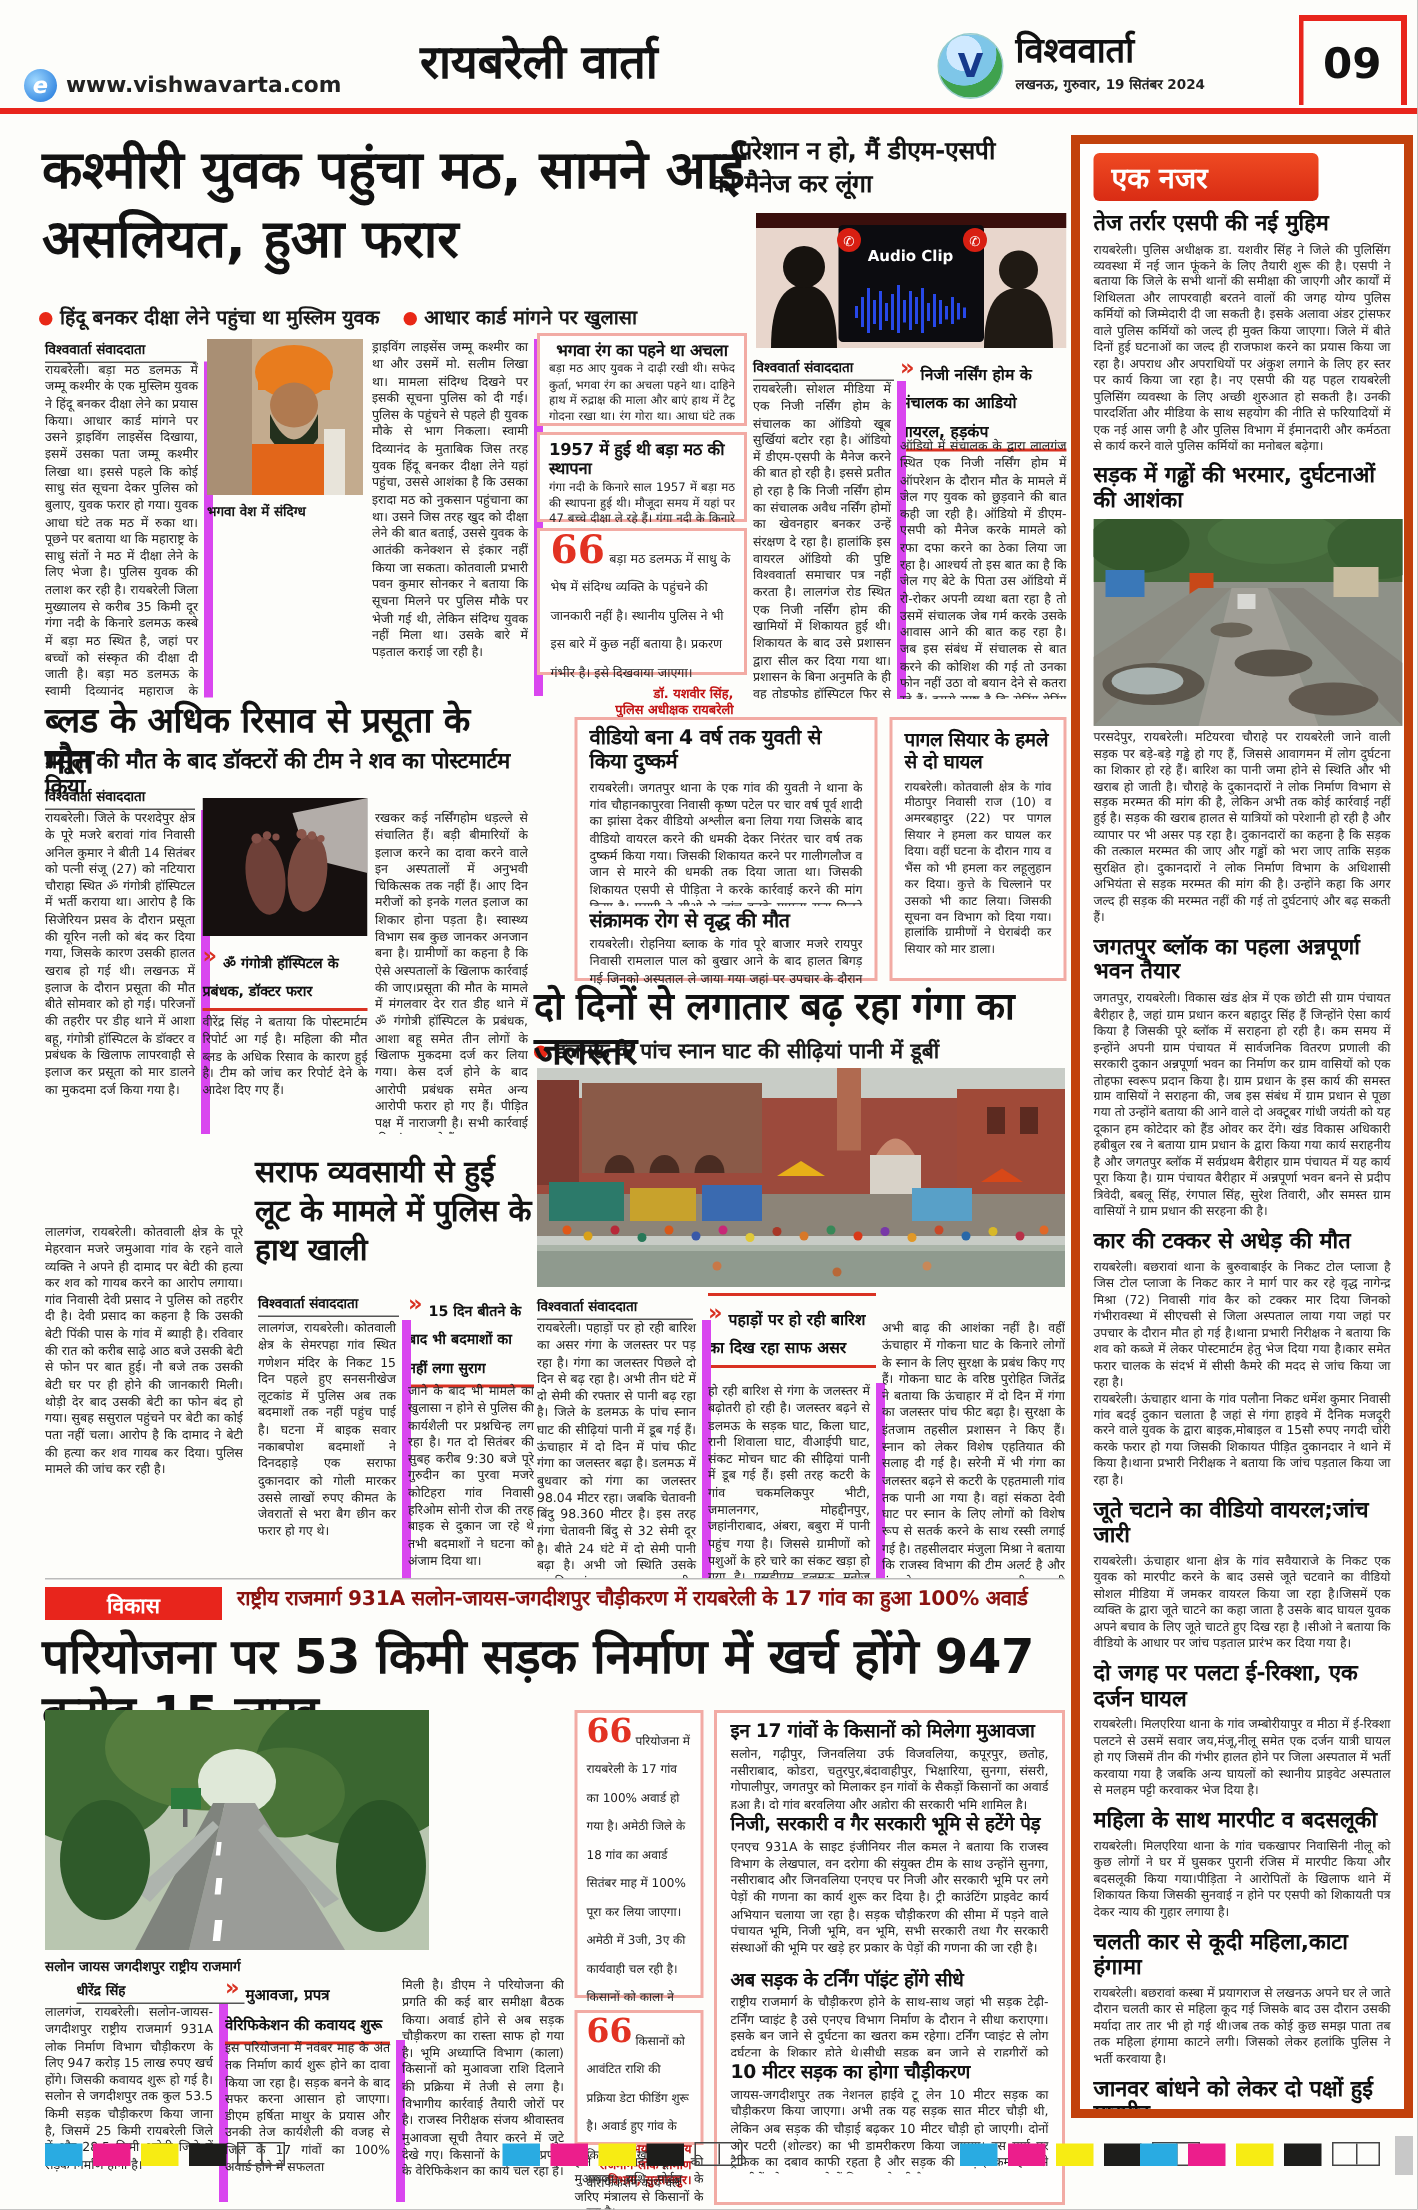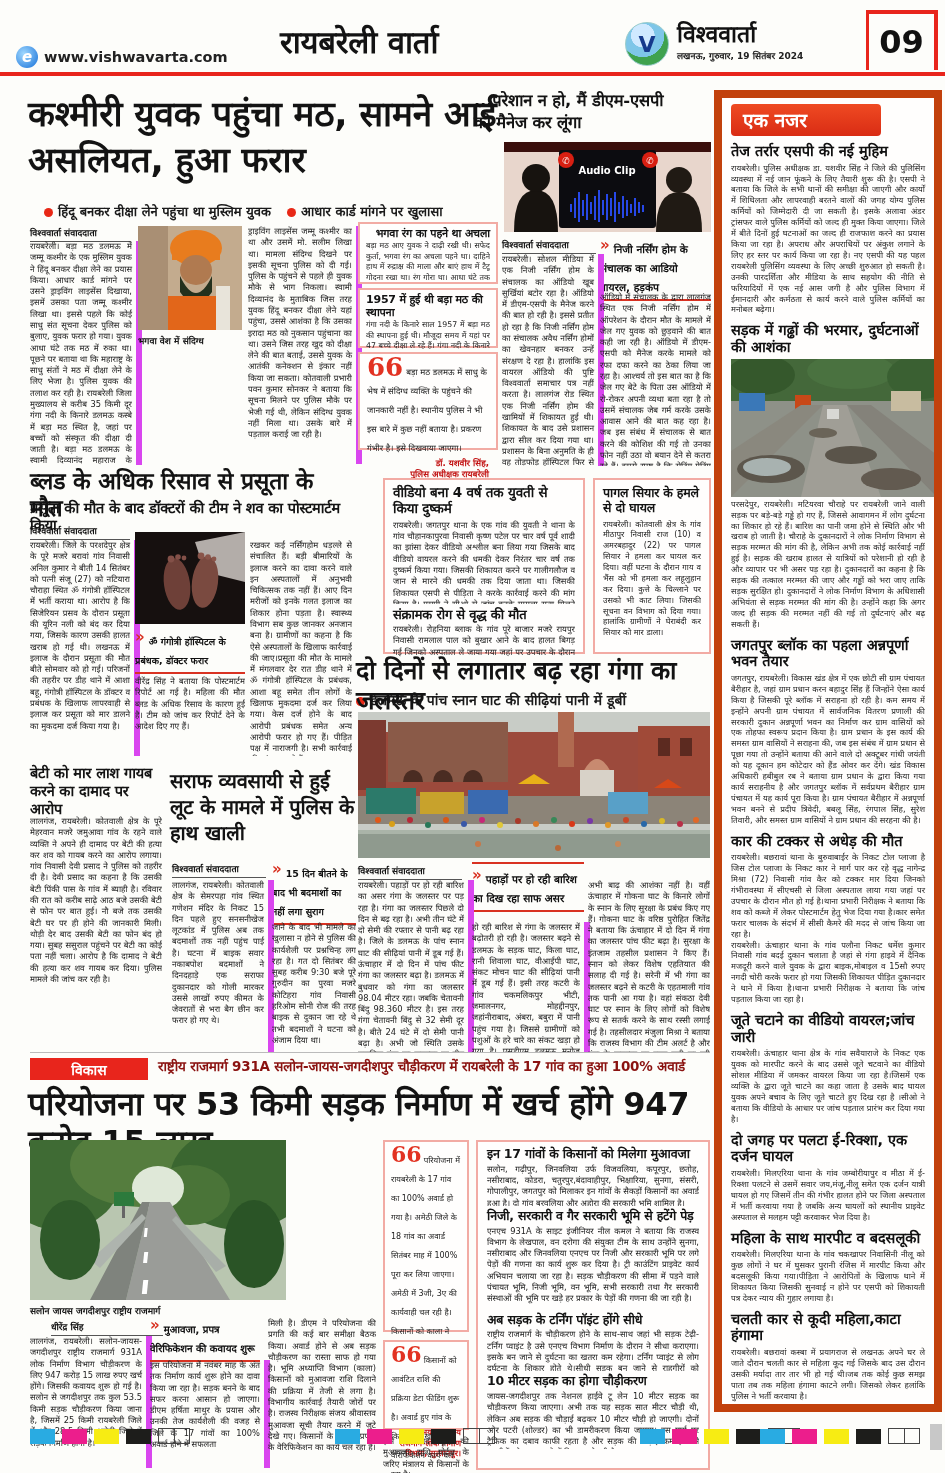--- a/index.html
+++ b/index.html
@@ -39,46 +39,46 @@
     </div>
     <div class="abs hl ctr" style="left:280px;top:24px;width:390px;font-size:31px;">रायबरेली वार्ता</div>
     <div class="abs" style="left:625px;top:22px;display:flex;gap:8px;">
       <span style="width:42px;height:42px;border-radius:50%;background:radial-gradient(circle at 40% 30%,#cfe9ff 0 30%,#7ec6e8 31% 55%,#3fa24e 56% 100%);display:inline-flex;align-items:center;justify-content:center;color:#163a8c;font-weight:bold;font-size:22px;border:1px solid #9cc;">V</span>
       <span>
         <span style="display:block;font-size:23px;font-weight:bold;color:#111;line-height:1.05;">विश्ववार्ता</span>
         <span style="display:block;font-size:9px;font-weight:bold;color:#222;margin-top:3px;">लखनऊ,  गुरुवार, 19 सितंबर 2024</span>
       </span>
     </div>
     <div class="abs" style="left:866px;top:10px;width:72px;height:60px;border-top:4px solid #e8251c;border-right:4px solid #e8251c;border-left:3px solid #e8251c;box-sizing:border-box;display:flex;align-items:center;justify-content:center;">
-      <span style="font-size:32px;font-weight:bold;color:#111;">09</span>
+      <span style="font-size:28px;font-weight:bold;color:#111;">09</span>
     </div>
     <div class="abs" style="left:0;top:72px;width:945px;height:4px;background:#e8251c;"></div>
   </div>
 
   <div class="abs hl ctr" style="left:28px;top:92px;width:476px;font-size:35px;line-height:1.3;">कश्मीरी युवक पहुंचा मठ, सामने आई असलियत, हुआ फरार</div>
-  <div class="abs" style="left:44px;top:202px;width:478px;display:flex;gap:16px;">
+  <div class="abs" style="left:26px;top:202px;width:478px;display:flex;gap:16px;">
     <span style="font-size:13px;font-weight:bold;white-space:nowrap;"><span class="dot"></span><span>हिंदू बनकर दीक्षा लेने पहुंचा था मुस्लिम युवक</span></span>
     <span style="font-size:13px;font-weight:bold;white-space:nowrap;"><span class="dot"></span><span>आधार कार्ड मांगने पर खुलासा</span></span>
   </div>
   <div class="abs byline" style="left:30px;top:226px;width:101px;">विश्ववार्ता संवाददाता</div>
   <div class="abs body-txt vr" style="left:30px;top:241px;width:102px;height:224px;padding-right:4px;">रायबरेली। बड़ा मठ डलमऊ में जम्मू कश्मीर के एक मुस्लिम युवक ने हिंदू बनकर दीक्षा लेने का प्रयास किया। आधार कार्ड मांगने पर उसने ड्राइविंग लाइसेंस दिखाया, इसमें उसका पता जम्मू कश्मीर लिखा था। इससे पहले कि कोई साधु संत सूचना देकर पुलिस को बुलाए, युवक फरार हो गया। युवक आधा घंटे तक मठ में रुका था। पूछने पर बताया था कि महाराष्ट्र के साधु संतों ने मठ में दीक्षा लेने के लिए भेजा है। पुलिस युवक की तलाश कर रही है। रायबरेली जिला मुख्यालय से करीब 35 किमी दूर गंगा नदी के किनारे डलमऊ कस्बे में बड़ा मठ स्थित है, जहां पर बच्चों को संस्कृत की दीक्षा दी जाती है। बड़ा मठ डलमऊ के स्वामी दिव्यानंद महाराज के मुताबिक 15 सितंबर की रात करीब आठ बजे 35 वर्षीय व्यक्ति साधु के भेष में मठ पहुंचा और बताया कि महाराष्ट्र के साधु संतों ने यहां भेजा है। कहा कि डलमऊ बड़ा</div>
   <svg class="abs" style="left:138px;top:226px;" width="104" height="104" viewBox="0 0 104 104">
     <rect width="104" height="104" fill="#c3ab8e"></rect>
       <rect x="0" y="0" width="30" height="104" fill="#a98f74"></rect>
     <ellipse cx="58" cy="22" rx="26" ry="18" fill="#e87c1e"></ellipse>
       <rect x="34" y="20" width="48" height="14" fill="#e87c1e"></rect>
     <ellipse cx="58" cy="44" rx="16" ry="15" fill="#b07a50"></ellipse>
     <path d="M42 50 Q58 84 74 50 L74 66 Q58 90 42 66 Z" fill="#23301d"></path>
     <rect x="30" y="70" width="56" height="34" fill="#e2661a"></rect>
       <rect x="78" y="60" width="14" height="44" fill="#e8e4da"></rect>
   </svg>
   <div class="abs caption" style="left:138px;top:334px;width:104px;">भगवा वेश में संदिग्ध</div>
   <div class="abs body-txt vr" style="left:248px;top:226px;width:104px;height:238px;padding-right:4px;">ड्राइविंग लाइसेंस जम्मू कश्मीर का था और उसमें मो. सलीम लिखा था। मामला संदिग्ध दिखने पर इसकी सूचना पुलिस को दी गई। पुलिस के पहुंचने से पहले ही युवक मौके से भाग निकला। स्वामी दिव्यानंद के मुताबिक जिस तरह युवक हिंदू बनकर दीक्षा लेने यहां पहुंचा, उससे आशंका है कि उसका इरादा मठ को नुकसान पहुंचाना का था। उसने जिस तरह खुद को दीक्षा लेने की बात बताई, उससे युवक के आतंकी कनेक्शन से इंकार नहीं किया जा सकता। कोतवाली प्रभारी पवन कुमार सोनकर ने बताया कि सूचना मिलने पर पुलिस मौके पर भेजी गई थी, लेकिन संदिग्ध युवक नहीं मिला था। उसके बारे में पड़ताल कराई जा रही है।</div>
   <div class="abs pink-box" style="left:358px;top:222px;width:140px;height:62px;padding:4px 6px;">
-    <div class="hl" style="font-size:11px;text-align:right;">भगवा रंग का पहने था अचला</div>
+    <div class="hl" style="font-size:11px;text-align:center;">भगवा रंग का पहने था अचला</div>
     <div class="body-txt" style="font-size:7.8px;height:40px;">बड़ा मठ आए युवक ने दाढ़ी रखी थी। सफेद कुर्ता, भगवा रंग का अचला पहने था। दाहिने हाथ में रुद्राक्ष की माला और बाएं हाथ में टैटू गोदना रखा था। रंग गोरा था। आधा घंटे तक ही वह मठ में रुका था। इसी दौरान आधार कार्ड मांगने पर वह फरार हो गया।</div>
   </div>
   <div class="abs pink-box" style="left:358px;top:288px;width:140px;height:60px;padding:4px 6px;">
     <div class="hl ctr" style="font-size:11px;">1957 में हुई थी बड़ा मठ की स्थापना</div>
     <div class="body-txt" style="font-size:7.8px;height:38px;">गंगा नदी के किनारे साल 1957 में बड़ा मठ की स्थापना हुई थी। मौजूदा समय में यहां पर 47 बच्चे दीक्षा ले रहे हैं। गंगा नदी के किनारे मठ होने से इसकी सुरक्षा अहम रहती है। पास में ही डलमऊ चौकी भी है। जहां युवक पहुंचने से जाहिर है कि उसका मकसद कुछ बड़ा था।</div>
   </div>
   <div class="abs pink-box" style="left:358px;top:352px;width:140px;height:98px;padding:6px 7px;">
     <span class="quote66" style="float:left;margin-right:3px;">66</span>
     <span class="body-txt" style="font-size:8.4px;font-weight:500;display:inline;">बड़ा मठ डलमऊ में साधु के भेष में संदिग्ध व्यक्ति के पहुंचने की जानकारी नहीं है। स्थानीय पुलिस ने भी इस बारे में कुछ नहीं बताया है। प्रकरण गंभीर है। इसे दिखवाया जाएगा।</span>
     <div class="q-attr" style="margin-top:3px;">
@@ -218,21 +218,20 @@
   </svg>
   <div class="abs byline" style="left:358px;top:864px;width:104px;">विश्ववार्ता संवाददाता</div>
   <div class="abs pointer" style="left:472px;top:862px;width:112px;border-top:2.5px solid #d93222;padding-top:4px;">
     <span class="chev">»</span>
     <span class="ptxt">पहाड़ों पर हो रही बारिश का दिख रहा साफ असर</span>
   </div>
   <div class="abs body-txt vr" style="left:358px;top:880px;width:106px;height:172px;padding-right:4px;">रायबरेली। पहाड़ों पर हो रही बारिश का असर गंगा के जलस्तर पर पड़ रहा है। गंगा का जलस्तर पिछले दो दिन से बढ़ रहा है। अभी तीन घंटे में दो सेमी की रफ्तार से पानी बढ़ रहा है। जिले के डलमऊ के पांच स्नान घाट की सीढ़ियां पानी में डूब गई हैं। ऊंचाहार में दो दिन में पांच फीट गंगा का जलस्तर बढ़ा है। डलमऊ में बुधवार को गंगा का जलस्तर 98.04 मीटर रहा। जबकि चेतावनी बिंदु 98.360 मीटर है। इस तरह गंगा चेतावनी बिंदु से 32 सेमी दूर है। बीते 24 घंटे में दो सेमी पानी बढ़ा है। अभी जो स्थिति उसके मुताबिक गंगा का जलस्तर हर तीन घंटे में एक सेमी बढ़ रहा है। बताया जा रहा है कि पहाड़ों पर</div>
   <div class="abs body-txt vr" style="left:472px;top:922px;width:108px;height:130px;padding-right:4px;">हो रही बारिश से गंगा के जलस्तर में बढ़ोतरी हो रही है। जलस्तर बढ़ने से डलमऊ के सड़क घाट, किला घाट, रानी शिवाला घाट, वीआईपी घाट, संकट मोचन घाट की सीढ़ियां पानी में डूब गई हैं। इसी तरह कटरी के गांव चकमलिकपुर भीटी, जमालनगर, मोहद्दीनपुर, जहांनीराबाद, अंबरा, बबुरा में पानी पहुंच गया है। जिससे ग्रामीणों को पशुओं के हरे चारे का संकट खड़ा हो गया है। एसडीएम डलमऊ मनोज सिंह ने बताया जलस्तर पर लेखपाल की टीमें नजर रख रही हैं।</div>
   <div class="abs body-txt" style="left:588px;top:880px;width:122px;height:172px;">अभी बाढ़ की आशंका नहीं है। वहीं ऊंचाहार में गोकना घाट के किनारे लोगों के स्नान के लिए सुरक्षा के प्रबंध किए गए हैं। गोकना घाट के वरिष्ठ पुरोहित जितेंद्र ने बताया कि ऊंचाहार में दो दिन में गंगा का जलस्तर पांच फीट बढ़ा है। सुरक्षा के इंतजाम तहसील प्रशासन ने किए हैं। स्नान को लेकर विशेष एहतियात की सलाह दी गई है। सरेनी में भी गंगा का जलस्तर बढ़ने से कटरी के एहतमाली गांव तक पानी आ गया है। वहां संकठा देवी घाट पर स्नान के लिए लोगों को विशेष रूप से सतर्क करने के साथ रस्सी लगाई गई है। तहसीलदार मंजुला मिश्रा ने बताया कि राजस्व विभाग की टीम अलर्ट है और गंगा के जलस्तर पर नजर रखी जा रही है।</div>
 
-  <div class="abs hl" style="left:30px;top:764px;width:134px;font-size:14.5px;line-height:1.25;">बेटी को मार लाश गायब करने का दामाद पर आरोप</div>
   <div class="abs body-txt" style="left:30px;top:816px;width:132px;height:236px;">लालगंज, रायबरेली। कोतवाली क्षेत्र के पूरे मेहरवान मजरे जमुआवा गांव के रहने वाले व्यक्ति ने अपने ही दामाद पर बेटी की हत्या कर शव को गायब करने का आरोप लगाया। गांव निवासी देवी प्रसाद ने पुलिस को तहरीर दी है। देवी प्रसाद का कहना है कि उसकी बेटी पिंकी पास के गांव में ब्याही है। रविवार की रात को करीब साढ़े आठ बजे उसकी बेटी से फोन पर बात हुई। नौ बजे तक उसकी बेटी घर पर ही होने की जानकारी मिली। थोड़ी देर बाद उसकी बेटी का फोन बंद हो गया। सुबह ससुराल पहुंचने पर बेटी का कोई पता नहीं चला। आरोप है कि दामाद ने बेटी की हत्या कर शव गायब कर दिया। पुलिस मामले की जांच कर रही है।</div>
 
   <div class="abs hl ctr" style="left:170px;top:768px;width:186px;font-size:20px;line-height:1.3;">सराफ व्यवसायी से हुई लूट के मामले में पुलिस के हाथ खाली</div>
   <div class="abs byline" style="left:172px;top:862px;width:94px;">विश्ववार्ता संवाददाता</div>
   <div class="abs pointer" style="left:272px;top:862px;width:84px;">
     <span class="chev">»</span>
     <span class="ptxt" style="font-size:9.5px;">15 दिन बीतने के बाद भी बदमाशों का नहीं लगा सुराग</span>
   </div>
   <div class="abs body-txt vr" style="left:172px;top:880px;width:92px;height:172px;padding-right:4px;">लालगंज, रायबरेली। कोतवाली क्षेत्र के सेमरपहा गांव स्थित गणेशन मंदिर के निकट 15 दिन पहले हुए सनसनीखेज लूटकांड में पुलिस अब तक बदमाशों तक नहीं पहुंच पाई है। घटना में बाइक सवार नकाबपोश बदमाशों ने दिनदहाड़े एक सराफा दुकानदार को गोली मारकर उससे लाखों रुपए कीमत के जेवरातों से भरा बैग छीन कर फरार हो गए थे।</div>
   <div class="abs body-txt" style="left:272px;top:922px;width:84px;height:130px;">जाने के बाद भी मामले का खुलासा न होने से पुलिस की कार्यशैली पर प्रश्नचिन्ह लग रहा है। गत दो सितंबर की सुबह करीब 9:30 बजे पूरे गुरुदीन का पुरवा मजरे कोटिहरा गांव निवासी हरिओम सोनी रोज की तरह बाइक से दुकान जा रहे थे तभी बदमाशों ने घटना को अंजाम दिया था।</div>
@@ -286,21 +285,21 @@
     <div class="hl ctr" style="font-size:12.5px;">इन 17 गांवों के किसानों को मिलेगा मुआवजा</div>
     <div class="body-txt" style="height:42px;margin-top:2px;">सलोन, गढ़ीपुर, जिनवलिया उर्फ विजवलिया, कपूरपुर, छतोह, नसीराबाद, कोडरा, चतुरपुर,बंदावाहीपुर, भिक्षारिया, सुनगा, संसरी, गोपालीपुर, जगतपुर को मिलाकर इन  गांवों के सैकड़ों किसानों का अवार्ड हुआ है। दो गांव बरवलिया और अहोरा की सरकारी भूमि शामिल है।</div>
     <div class="hl ctr" style="font-size:12.5px;margin-top:3px;">निजी, सरकारी व गैर सरकारी भूमि से हटेंगे पेड़</div>
     <div class="body-txt" style="height:84px;margin-top:2px;">एनएच 931A के साइट इंजीनियर नील कमल ने बताया कि राजस्व विभाग के लेखपाल, वन दरोगा की संयुक्त टीम के साथ उन्होंने सुनगा, नसीराबाद और जिनवलिया एनएच पर निजी और सरकारी भूमि पर लगे पेड़ों की गणना का कार्य शुरू कर दिया है। ट्री काउंटिंग प्राइवेट कार्य अभियान चलाया जा रहा है। सड़क चौड़ीकरण की सीमा में पड़ने वाले पंचायत भूमि, निजी भूमि, वन भूमि, सभी सरकारी तथा गैर सरकारी संस्थाओं की भूमि पर खड़े हर प्रकार के पेड़ों की गणना की जा रही है।</div>
     <div class="hl ctr" style="font-size:12.5px;margin-top:3px;">अब सड़क के टर्निंग पॉइंट होंगे सीधे</div>
     <div class="body-txt" style="height:42px;margin-top:2px;">राष्ट्रीय राजमार्ग के चौड़ीकरण होने के साथ-साथ जहां भी सड़क टेढ़ी- टर्निंग प्वाइंट है उसे एनएच विभाग निर्माण के दौरान ने सीधा कराएगा। इसके बन जाने से दुर्घटना का खतरा कम रहेगा। टर्निंग प्वाइंट से लोग दुर्घटना के शिकार होते थे।सीधी सड़क बन जाने से राहगीरों को समस्याओं से राहत मिलेगी।</div>
     <div class="hl ctr" style="font-size:12.5px;margin-top:3px;">10 मीटर सड़क का होगा चौड़ीकरण</div>
     <div class="body-txt" style="height:58px;margin-top:2px;">जायस-जगदीशपुर तक नेशनल हाईवे टू लेन 10 मीटर सड़क का चौड़ीकरण किया जाएगा। अभी तक यह सड़क सात मीटर चौड़ी थी, लेकिन अब सड़क की चौड़ाई बढ़कर 10 मीटर चौड़ी हो जाएगी। दोनों ओर पटरी (शोल्डर) का भी डामरीकरण किया जाएगा। इस मार्ग पर ट्रैफिक का दबाव काफी रहता है और सड़क की चौड़ाई कम होने से  राहगीरों को यात्रा करने में दिक्कत हो रही है।</div>
   </div>
 
-  <div class="abs" style="left:714px;top:90px;width:228px;height:1322px;border:8px solid #c2410c;box-sizing:border-box;padding:6px 9px;overflow:hidden;background:#fffefd;">
+  <div class="abs" style="left:714px;top:90px;width:228px;height:1322px;border:6px solid #c2410c;box-sizing:border-box;padding:6px 9px;overflow:hidden;background:#fffefd;">
     <div style="background:linear-gradient(#ef4a22,#d92c14);color:#fff;font-weight:bold;font-size:19px;padding:3px 12px;border-radius:4px;width:150px;box-sizing:border-box;">
       <span>एक नजर</span>
     </div>
     <div class="sb-head">तेज तर्रार एसपी की नई मुहिम</div>
     <div class="sb-body">रायबरेली। पुलिस अधीक्षक डा. यशवीर सिंह ने जिले की पुलिसिंग व्यवस्था में नई जान फूंकने के लिए तैयारी शुरू की है। एसपी ने बताया कि जिले के सभी थानों की समीक्षा की जाएगी और कार्यों में शिथिलता और लापरवाही बरतने वालों की जगह योग्य पुलिस कर्मियों को जिम्मेदारी दी जा सकती है। इसके अलावा अंडर ट्रांसफर वाले पुलिस कर्मियों को जल्द ही मुक्त किया जाएगा। जिले में बीते दिनों हुई घटनाओं का जल्द ही राजफाश करने का प्रयास किया जा रहा है। अपराध और अपराधियों पर अंकुश लगाने के लिए हर स्तर पर कार्य किया जा रहा है। नए एसपी की यह पहल रायबरेली पुलिसिंग व्यवस्था के लिए अच्छी शुरुआत हो सकती है। उनकी पारदर्शिता और मीडिया के साथ सहयोग की नीति से फरियादियों में एक नई आस जगी है और पुलिस विभाग में ईमानदारी और कर्मठता से कार्य करने वाले पुलिस कर्मियों का मनोबल बढ़ेगा।</div>
     <div class="sb-head">सड़क में गढ्ढों की भरमार, दुर्घटनाओं की आशंका</div>
     <svg width="206" height="138" viewBox="0 0 206 138" style="display:block;margin:2px 0;">
       <rect width="206" height="138" fill="#8e9188"></rect>
       <rect x="0" y="0" width="206" height="42" fill="#44683a"></rect>
       <ellipse cx="30" cy="16" rx="34" ry="20" fill="#35582c"></ellipse>

